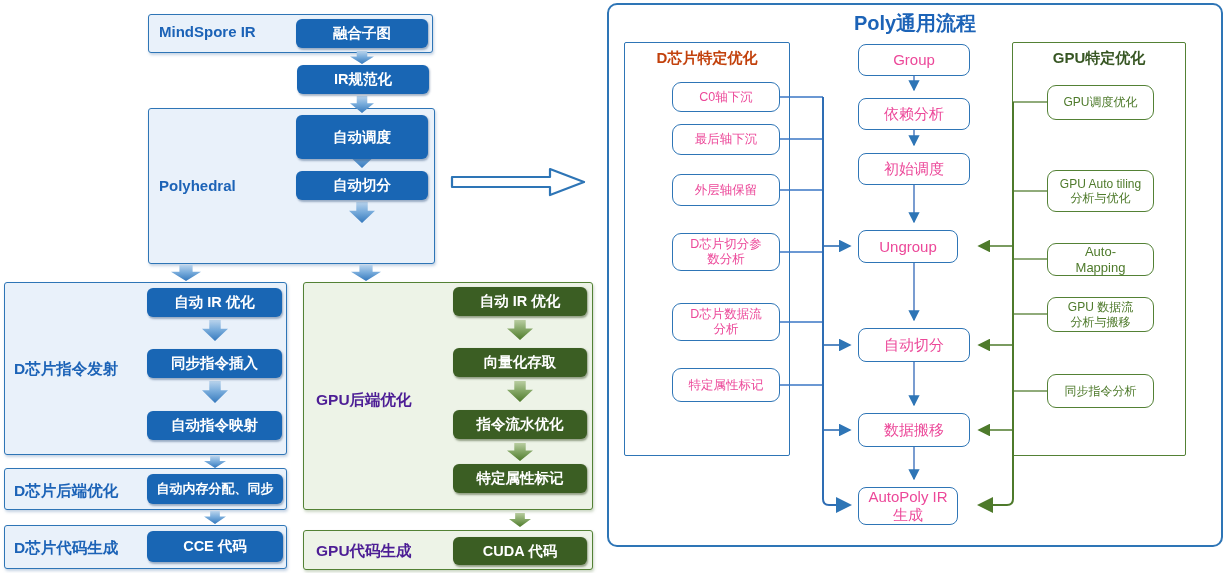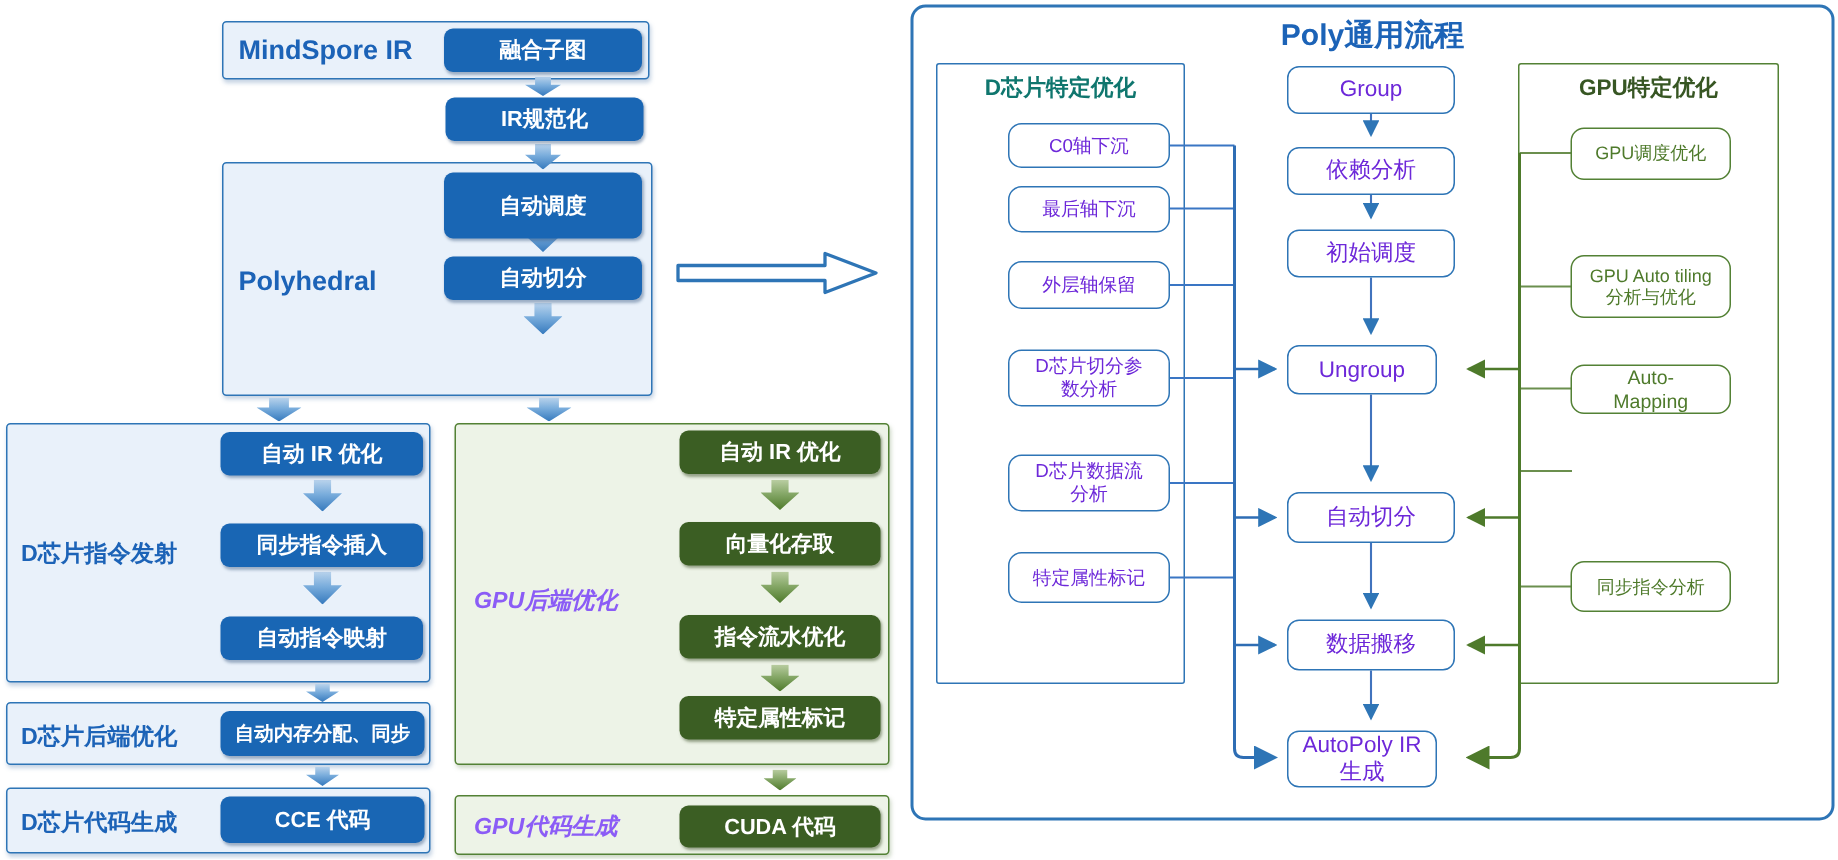--- a/index.html
+++ b/index.html
@@ -12,35 +12,35 @@
   .gcont{background:#edf3e7;border:1.5px solid #538135;border-radius:3px;
          box-shadow:1px 2px 3px rgba(110,140,90,.35);z-index:1;}
   
   .db,.gb{display:flex;align-items:center;justify-content:center;color:#fff;
           font-weight:bold;font-size:14.5px;border-radius:6px;z-index:3;
           box-shadow:1px 1.5px 2px rgba(60,90,130,.45);}
   .db{background:#1966b4;}
   .gb{background:#3b5e23;box-shadow:1px 1.5px 2px rgba(60,80,40,.5);}
   
   .lab{font-weight:bold;color:#1c63b7;font-size:15.5px;z-index:3;white-space:nowrap;}
-  .lab.big{font-size:18px;}
-  .lab.g{color:#8b5cf6;font-style:italic;}
+  .lab.big{font-size:15px;}
+  .lab.g{color:#4c1d95;}
   
   .ba,.bag{z-index:2;clip-path:polygon(28% 0,72% 0,72% 42%,100% 42%,50% 100%,0 42%,28% 42%);}
   .ba{background:linear-gradient(180deg,#b9d3ec 0%,#7aaddc 45%,#3579bd 100%);}
   .bag{background:linear-gradient(180deg,#b9cda1 0%,#86a868 45%,#4e7a2b 100%);}
   
   .panel{border:2px solid #2e75b6;border-radius:10px;background:#fff;z-index:0;}
   .ptitle{font-weight:bold;font-size:20px;color:#1c63b7;text-align:center;z-index:3;}
   .colcont{background:#fff;border:1.5px solid #2e75b6;border-radius:2px;z-index:1;}
   .colcont.gr{border-color:#538135;}
-  .colhead{font-weight:bold;font-size:15px;color:#0f766e;text-align:center;z-index:3;}
+  .colhead{font-weight:bold;font-size:15px;color:#c2410c;text-align:center;z-index:3;}
   .colhead.gr{color:#375623;}
   .ob{display:flex;align-items:center;justify-content:center;text-align:center;
-      background:#fff;border:1.5px solid #2e75b6;border-radius:9px;color:#6d28d9;
+      background:#fff;border:1.5px solid #2e75b6;border-radius:9px;color:#ec4899;
       font-size:12.5px;line-height:1.2;white-space:pre-line;z-index:3;}
   .ob.gr{border-color:#538135;color:#4e7a2b;font-size:12px;}
   .ob.mid{font-size:15px;border-width:1.8px;border-radius:8px;}
   svg.wire{position:absolute;left:0;top:0;z-index:2;pointer-events:none;}
 </style>
 </head>
 <body>
 
 <div class="stage">
 
@@ -171,15 +171,17 @@
   <div class="st ob mid" style="left:858px;top:487px;width:100px;height:38px">AutoPoly IR
 生成</div>
 
   <div class="st colcont gr" style="left:1012px;top:42px;width:174px;height:414px"></div>
   <div class="st colhead gr" style="left:1012px;top:49px;width:174px">GPU特定优化</div>
   <div class="st ob gr" style="left:1047px;top:85px;width:107px;height:35px">GPU调度优化</div>
   <div class="st ob gr" style="left:1047px;top:170px;width:107px;height:42px">GPU Auto tiling
 分析与优化</div>
   <div class="st ob gr" style="left:1047px;top:243px;width:107px;height:33px;font-size:13px">Auto-
 Mapping</div>
+  <div class="st ob gr" style="left:1047px;top:297px;width:107px;height:35px">GPU 数据流
+分析与搬移</div>
   <div class="st ob gr" style="left:1047px;top:374px;width:107px;height:34px">同步指令分析</div>
 
 </div>
 
 </body></html>

